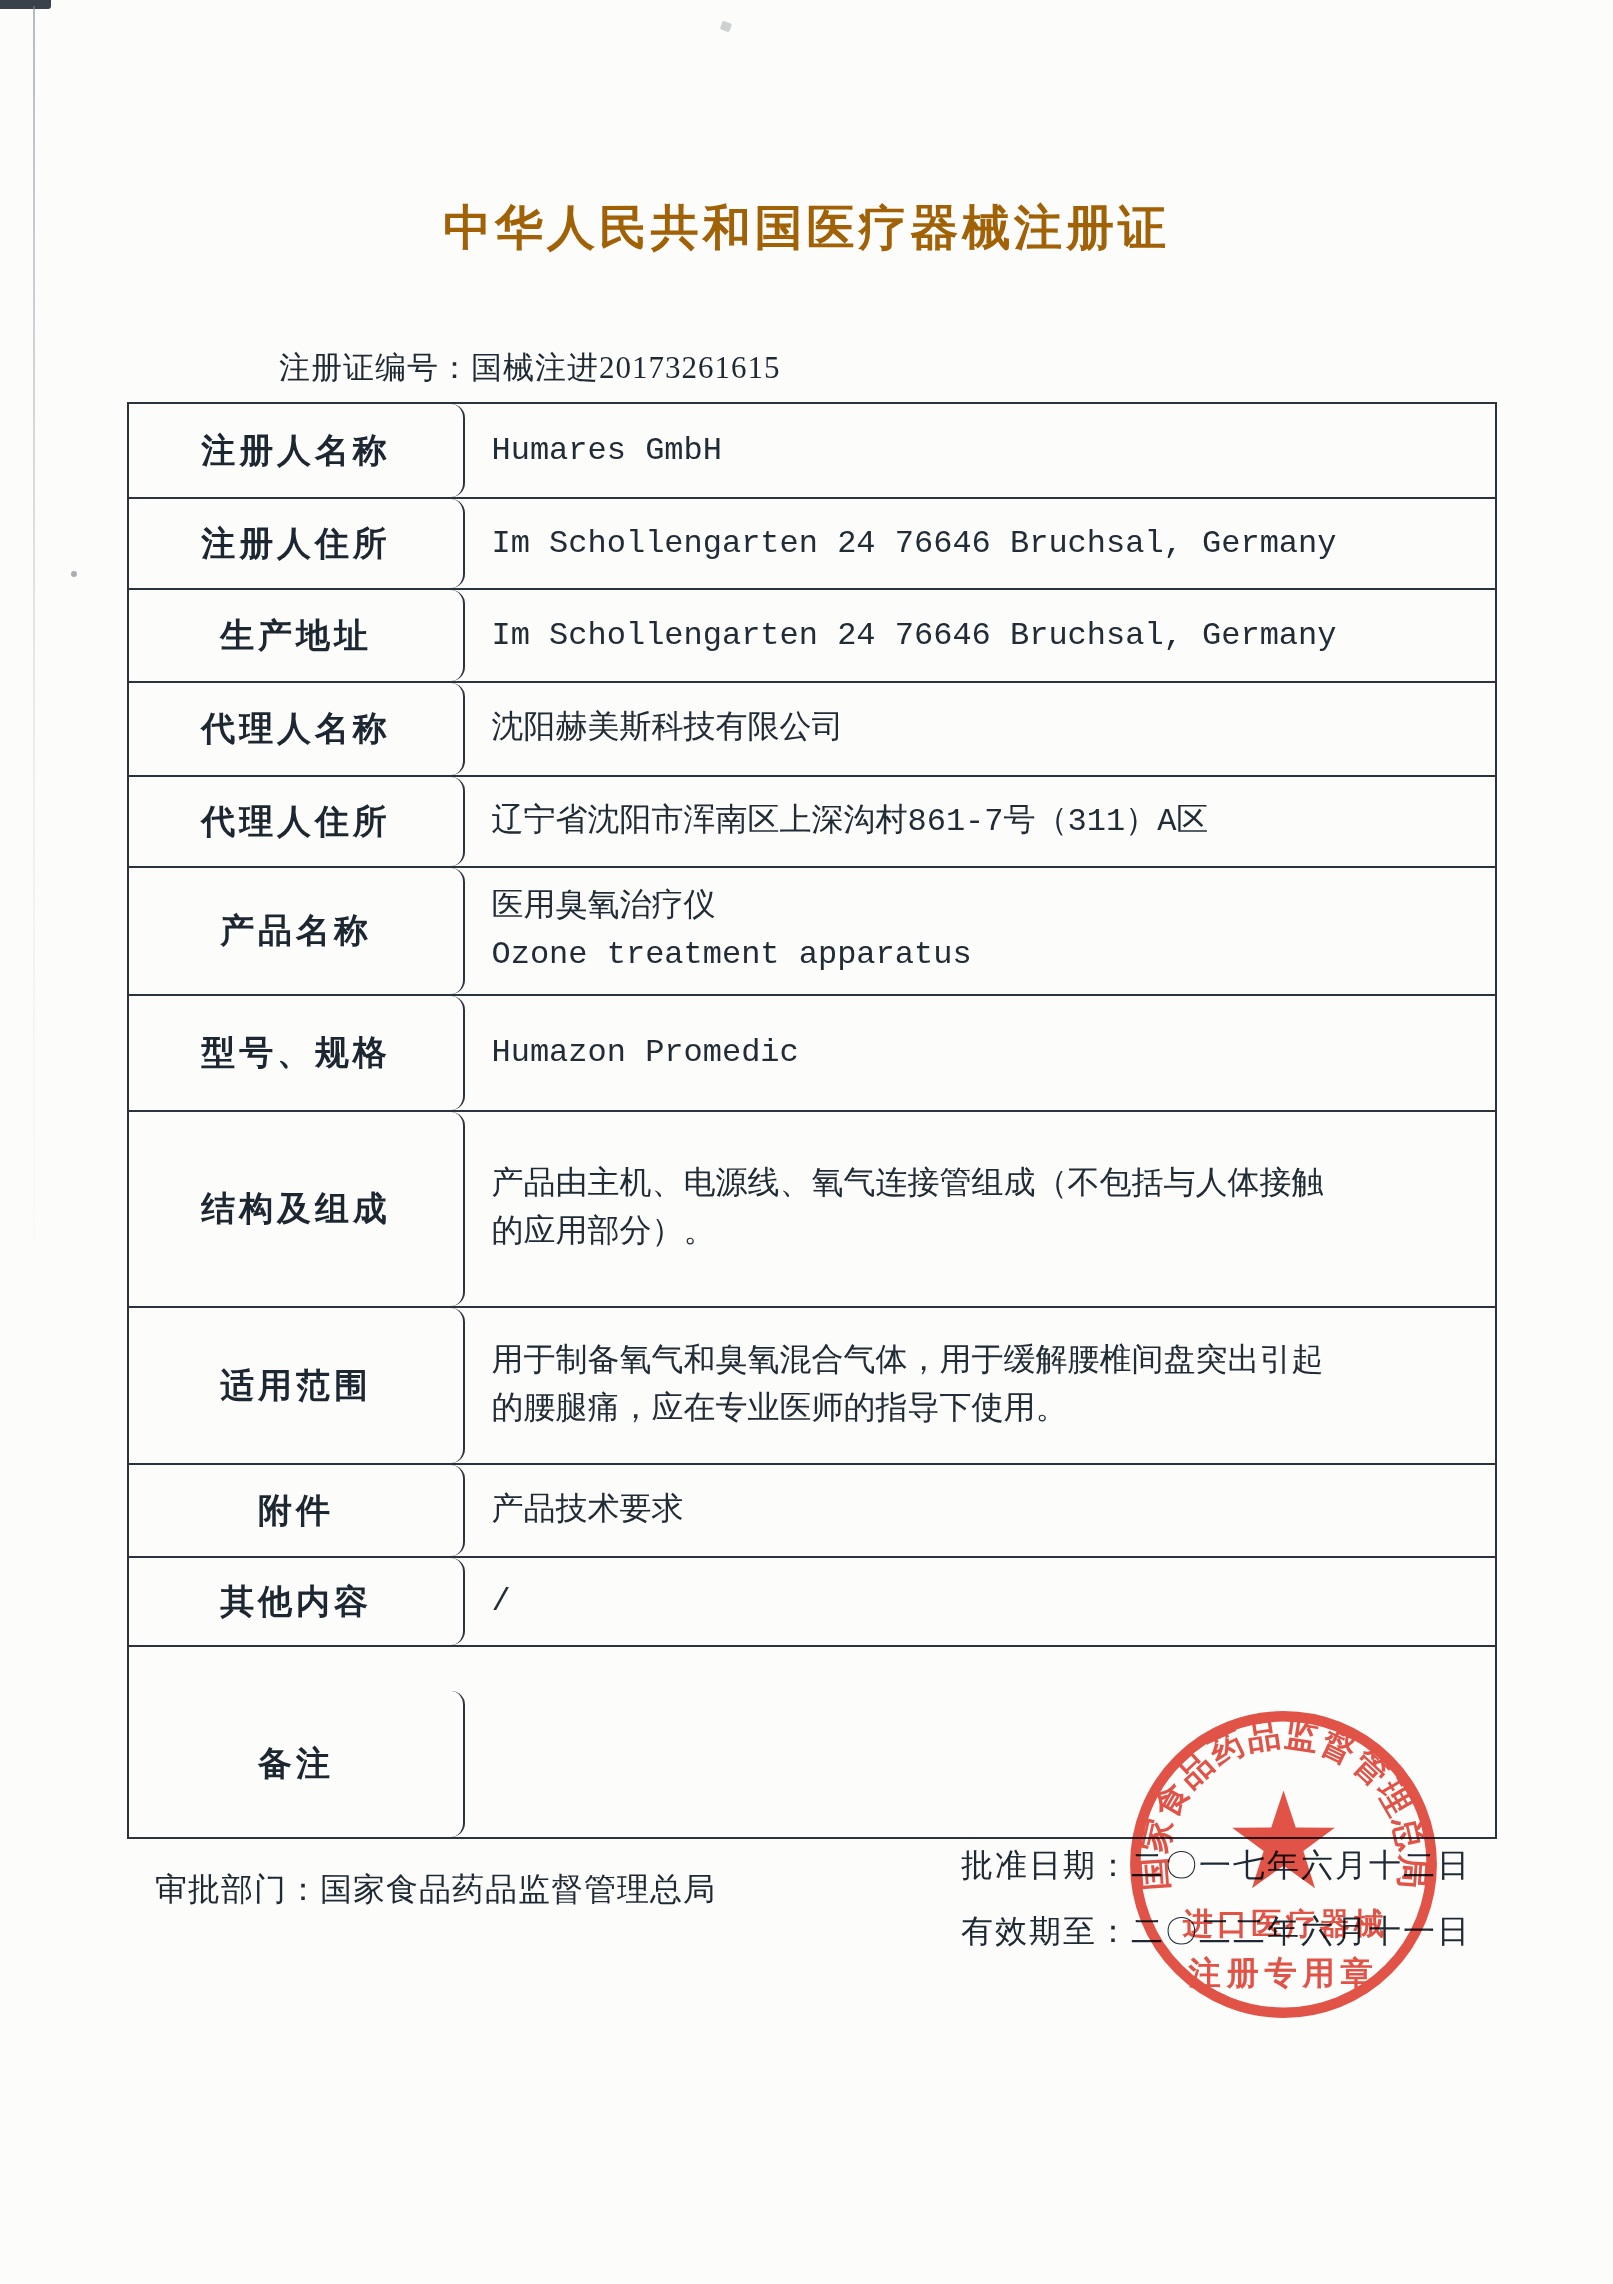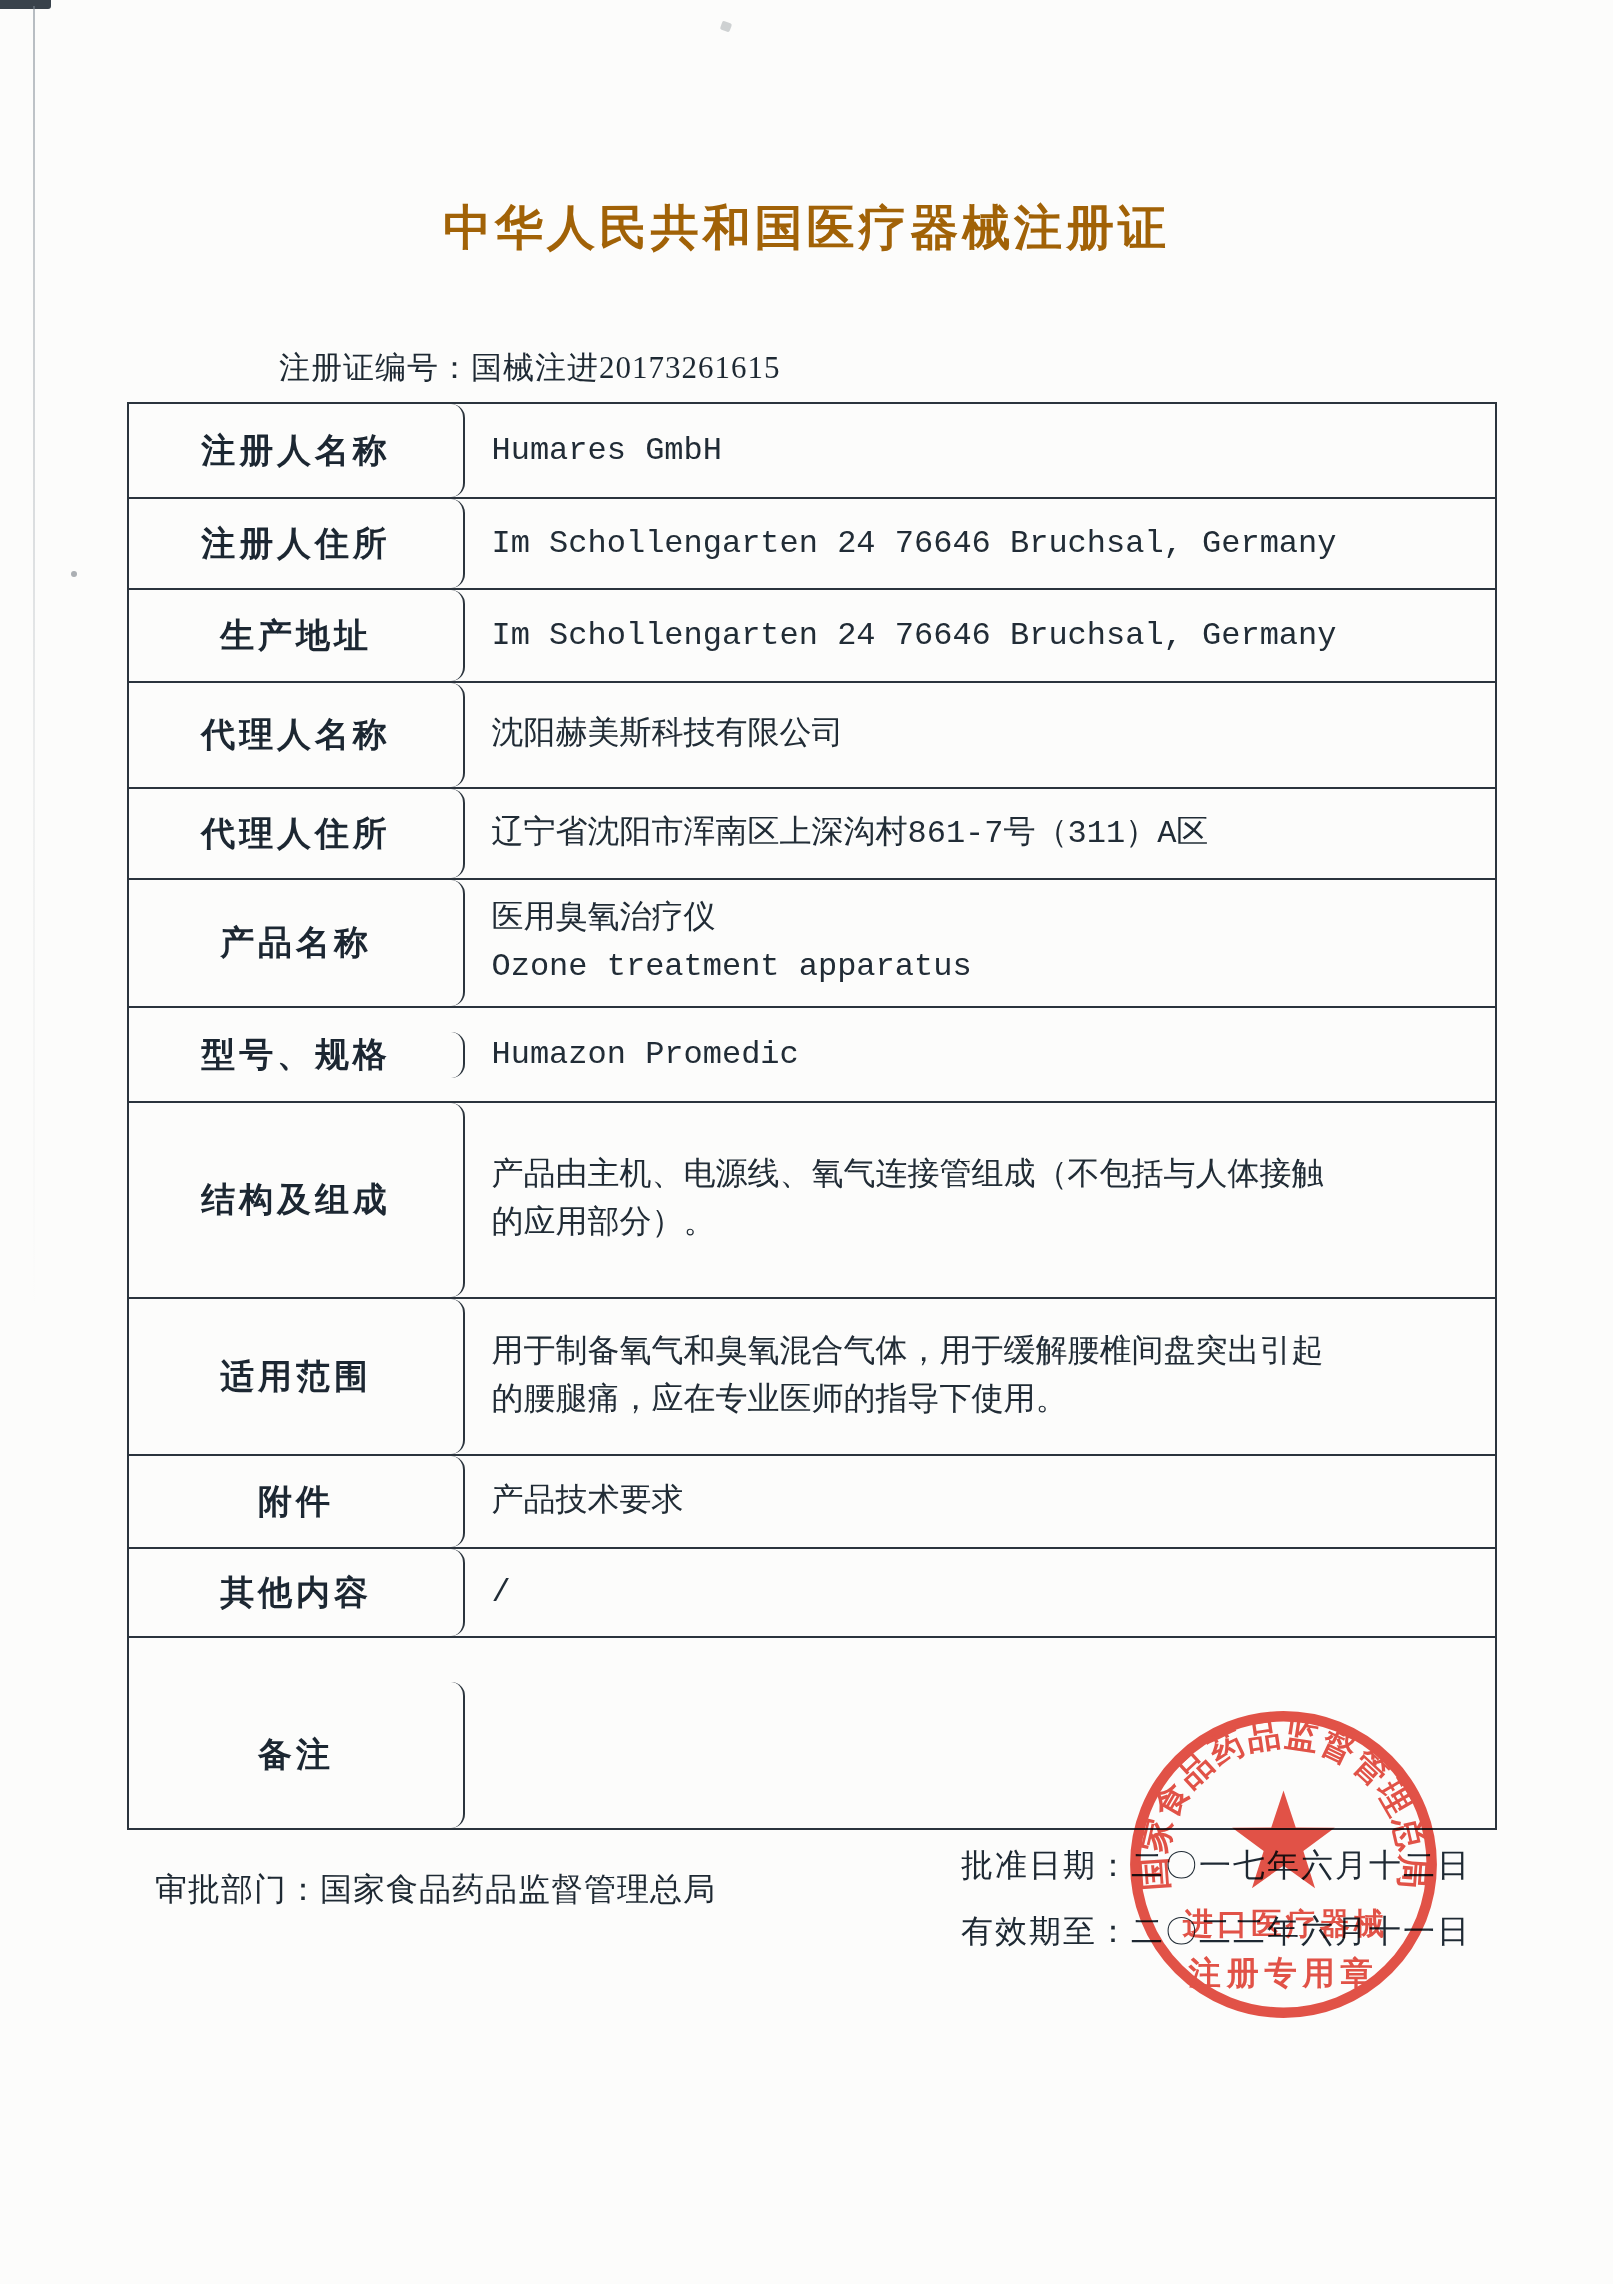--- a/index.html
+++ b/index.html
@@ -51,24 +51,24 @@
   .t-value{
     flex:1;display:flex;align-items:center;
     padding:5.9px 29px 5.9px 26.5px;box-sizing:border-box;
     font-family:"Liberation Mono","DejaVu Sans Mono","Liberation Serif",serif;
     font-size:32px;color:#212c36;
     white-space:pre-line;line-height:1.5;
   }
   .t-row:nth-child(1){height:95px;}
   .t-row:nth-child(2){height:91px;}
   .t-row:nth-child(3){height:93px;}
-  .t-row:nth-child(4){height:106px;}
+  .t-row:nth-child(4){height:94px;}
   .t-row:nth-child(5){height:91px;}
   .t-row:nth-child(6){height:128px;}
-  .t-row:nth-child(7){height:95px;align-items:center;}
+  .t-row:nth-child(7){height:116px;}
   .t-row:nth-child(8){height:196px;}
   .t-row:nth-child(9){height:157px;}
   .t-row:nth-child(10){height:93px;}
   .t-row:nth-child(11){height:89px;}
   .t-row:nth-child(12){height:146px;}
 
   
   .dept-line{position:absolute;left:155px;top:1868px;font-size:32px;letter-spacing:1px;color:#1e2933;}
   .date-line{position:absolute;left:961px;font-size:32px;letter-spacing:2px;color:#1e2933;}
   .approval-line{top:1844px;}

